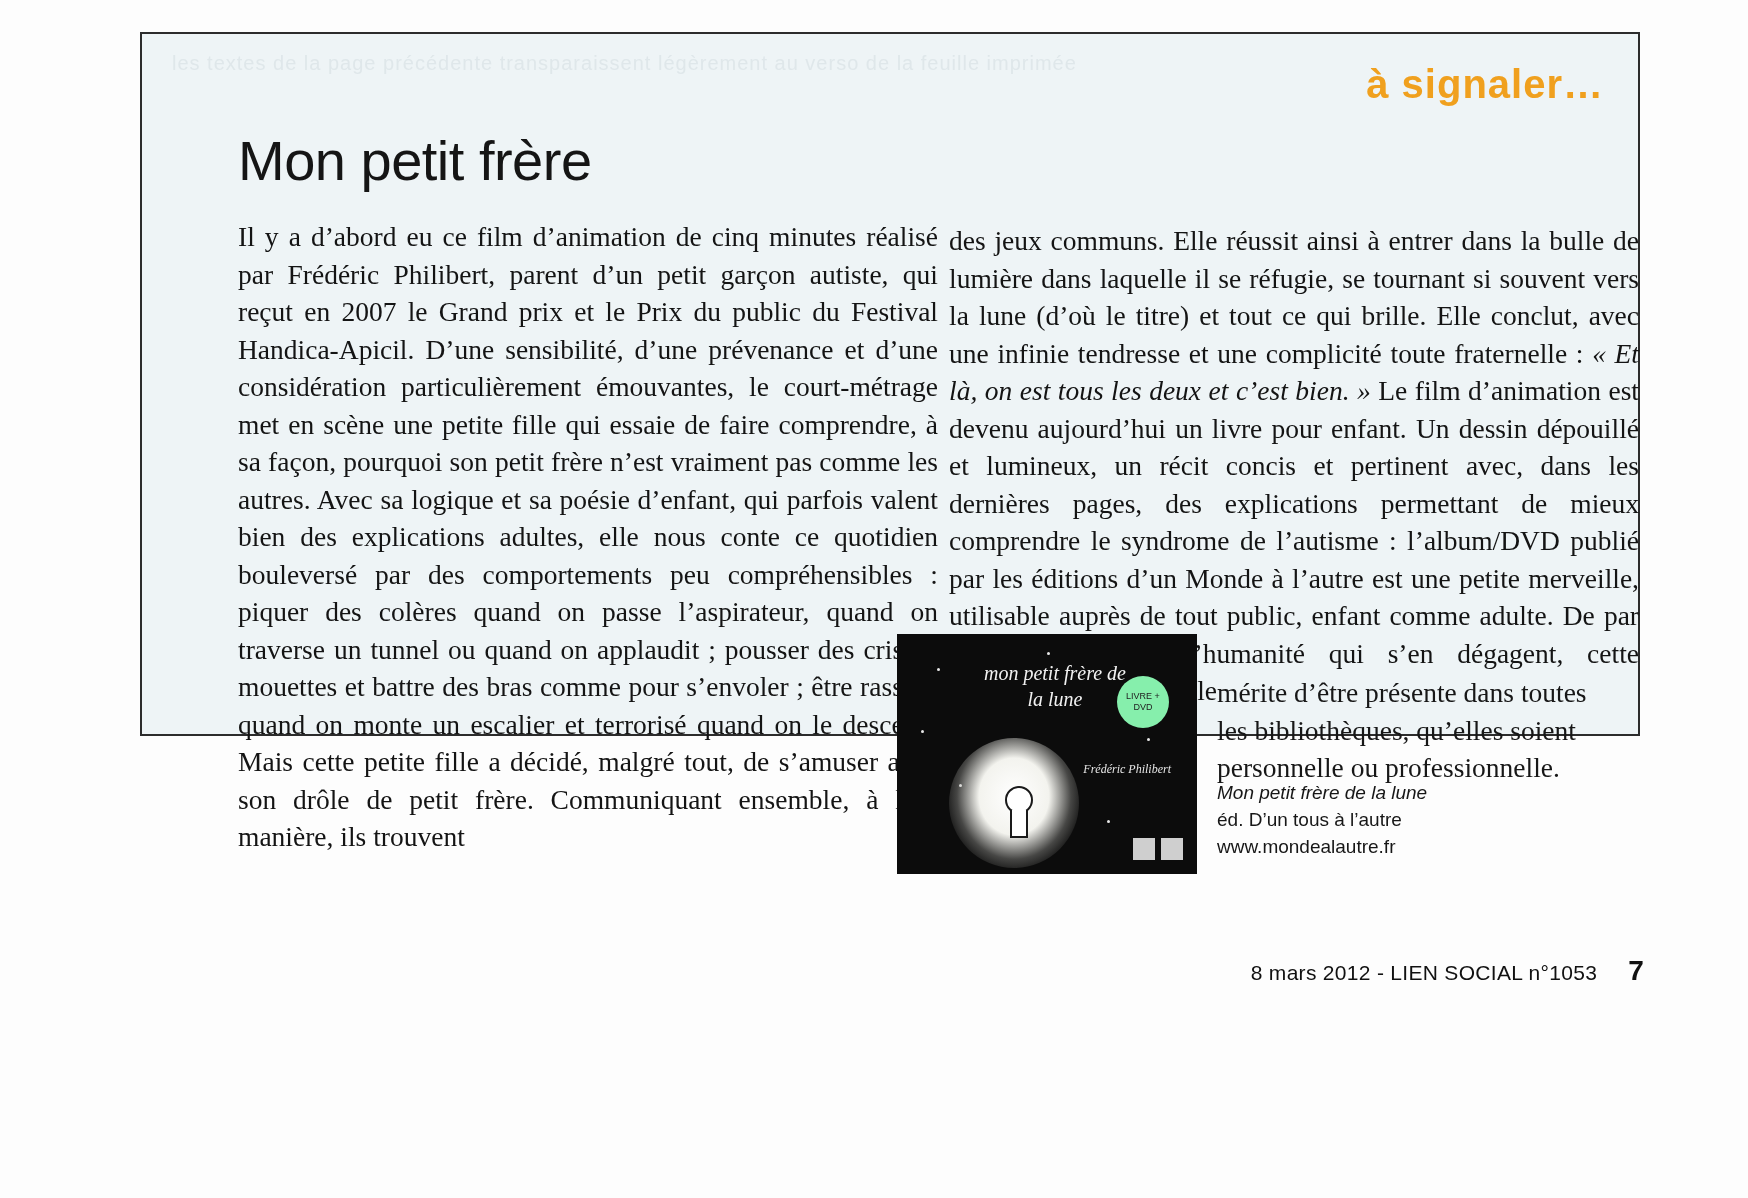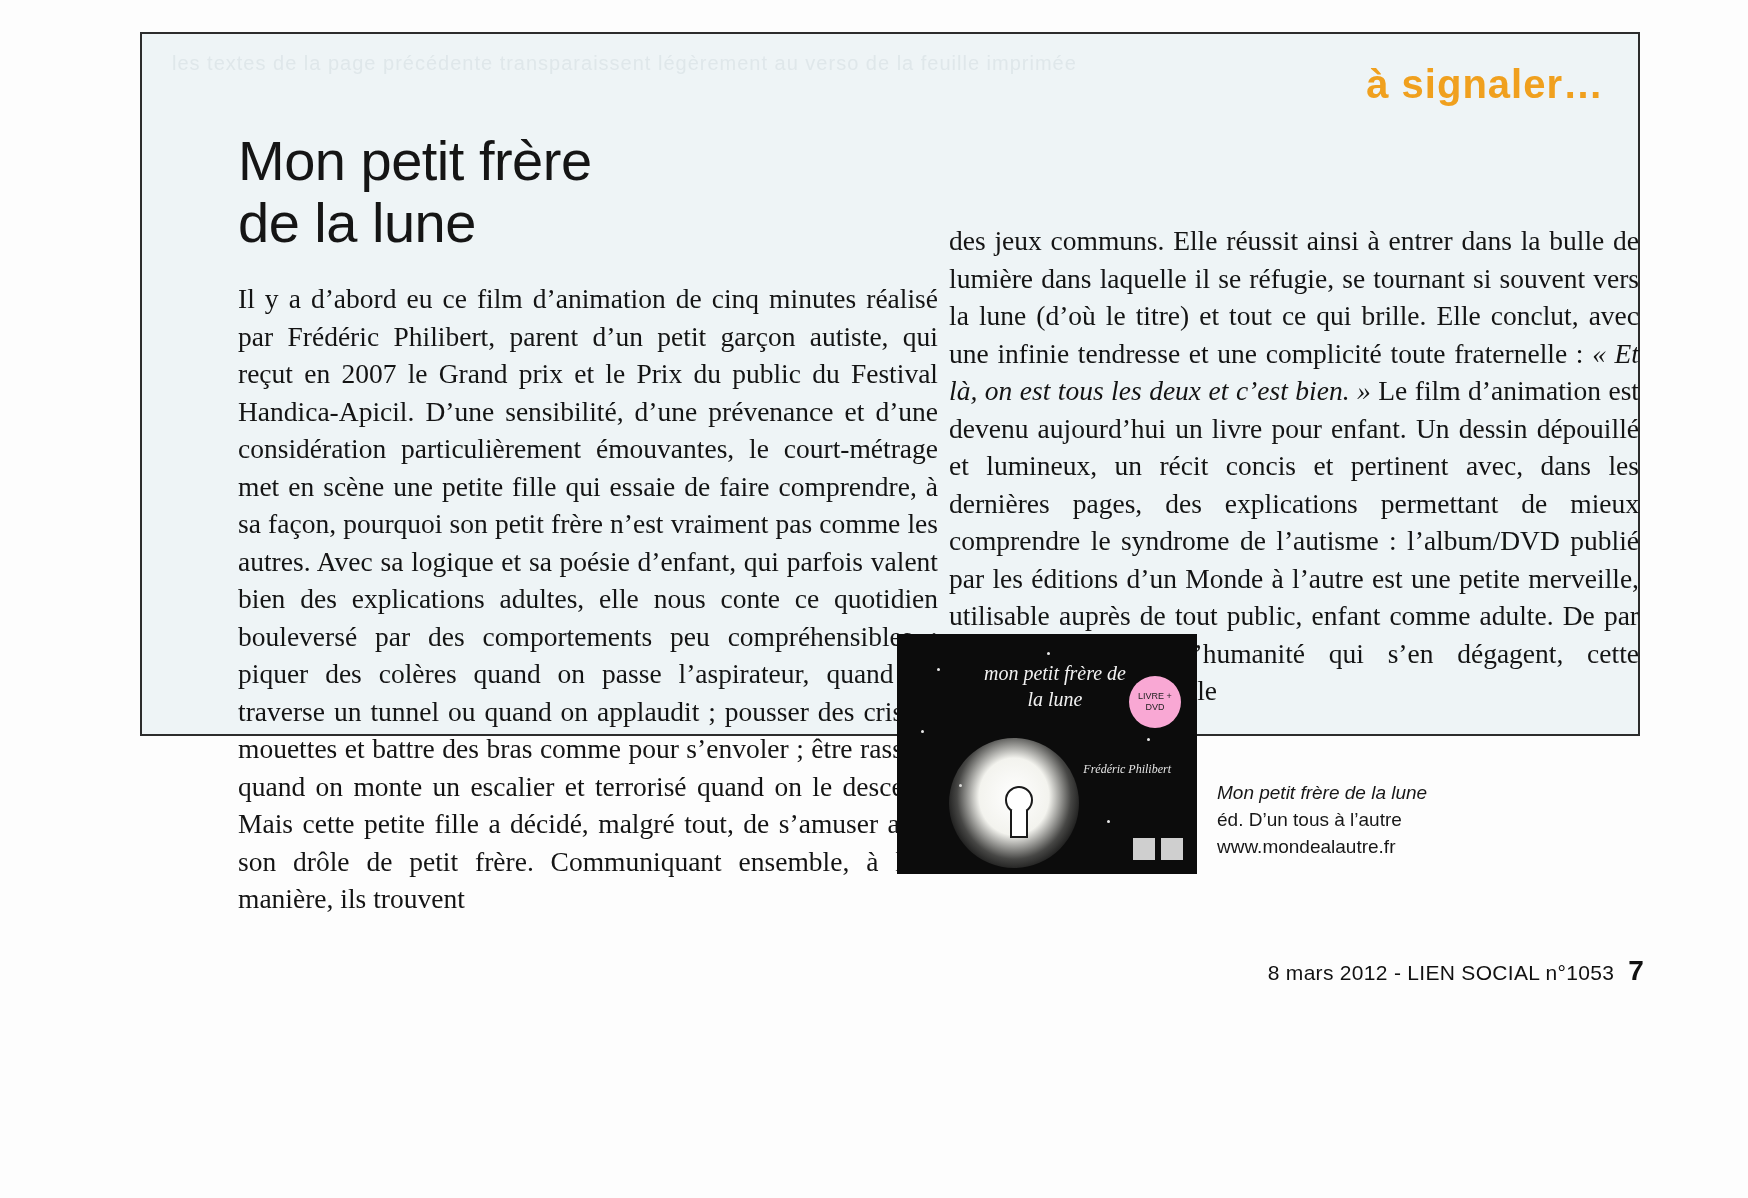--- a/index.html
+++ b/index.html
@@ -119,26 +119,26 @@
     width: 160px;
     color: #f2f2f2;
     font-family: "Liberation Serif", serif;
     font-style: italic;
     font-size: 20px;
     line-height: 26px;
     text-align: center;
   }
   .cover .badge {
     position: absolute;
-    right: 16px;
+    right: 28px;
     top: 42px;
     width: 52px;
     height: 52px;
     border-radius: 50%;
-    background: #f9a8d4;
+    background: #86efac;
     color: #222;
     font-family: "Liberation Sans", sans-serif;
     font-size: 9px;
     line-height: 11px;
     display: flex;
     align-items: center;
     justify-content: center;
     text-align: center;
     box-sizing: border-box;
     padding: 4px;
@@ -225,21 +225,21 @@
   .footer {
     position: absolute;
     right: 104px;
     top: 955px;
     font-family: "Liberation Sans", sans-serif;
     font-size: 21px;
     color: #111;
     letter-spacing: .3px;
     display: flex;
     align-items: baseline;
-    gap: 14px;
+    gap: 31px;
   }
   .footer .pageno {
     font-size: 28px;
     font-weight: 700;
   }
 </style>
 </head>
 <body>
 
 <div class="scan">
@@ -248,21 +248,20 @@
 
     <div class="ghost">les textes de la page précédente transparaissent légèrement au verso de la feuille imprimée</div>
 
     <div class="kicker">à signaler…</div>
 
     <div class="columns">
 
       <div class="col-left">
         <h1 class="title">
           <span>Mon petit frère</span><br>
-          <span>de la lune</span>
         </h1>
         <p class="body-text">Il y a d’abord eu ce film d’animation de cinq minutes réalisé par Frédéric Philibert, parent d’un petit garçon autiste, qui reçut en 2007 le Grand prix et le Prix du public du Festival Handica-Apicil. D’une sensibilité, d’une prévenance et d’une considération particulièrement émouvantes, le court-métrage met en scène une petite fille qui essaie de faire comprendre, à sa façon, pourquoi son petit frère n’est vraiment pas comme les autres. Avec sa logique et sa poésie d’enfant, qui parfois valent bien des explications adultes, elle nous conte ce quotidien bouleversé par des comportements peu compréhensibles : piquer des colères quand on passe l’aspirateur, quand on traverse un tunnel ou quand on applaudit ; pousser des cris de mouettes et battre des bras comme pour s’envoler ; être rassuré quand on monte un escalier et terrorisé quand on le descend. Mais cette petite fille a décidé, malgré tout, de s’amuser avec son drôle de petit frère. Communiquant ensemble, à leur manière, ils trouvent</p>
       </div>
 
       <div class="col-right">
         <p class="body-text"><span>des jeux communs. Elle réussit ainsi à entrer dans la bulle de lumière dans laquelle il se réfugie, se tournant si souvent vers la lune (d’où le titre) et tout ce qui brille. Elle conclut, avec une infinie tendresse et une complicité toute fraternelle : </span><span class="quote">« Et là, on est tous les deux et c’est bien. »</span><span> Le film d’animation est devenu aujourd’hui un livre pour enfant. Un dessin dépouillé et lumineux, un récit concis et pertinent avec, dans les dernières pages, des explications permettant de mieux comprendre le syndrome de l’autisme : l’album/DVD publié par les éditions d’un Monde à l’autre est une petite merveille, utilisable auprès de tout public, enfant comme adulte. De par l’enchantement et l’humanité qui s’en dégagent, cette publication remarquable</span></p>
       </div>
 
     </div>
 
@@ -283,20 +282,21 @@
         <div class="head"></div>
         <div class="body"></div>
       </div>
 
       <div class="logos">
         <span></span>
         <span></span>
       </div>
     </div>
 
+    <div class="credits" style="top:640px; font-family:'Liberation Serif', serif; font-size:27.5px; line-height:37.5px;">mérite d’être présente dans toutes les bibliothèques, qu’elles soient personnelle ou professionnelle.</div>
 
     <div class="credits">
       <div class="it">Mon petit frère de la lune</div>
       <div>éd. D’un tous à l’autre</div>
       <div>www.mondealautre.fr</div>
     </div>
 
   </div>
 
   <div class="footer">

